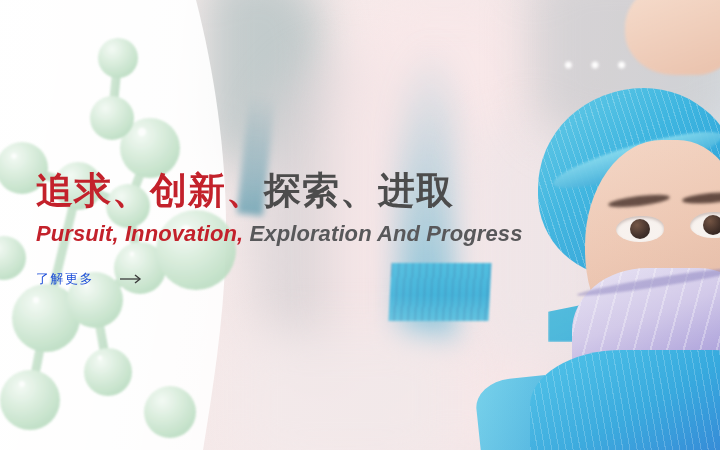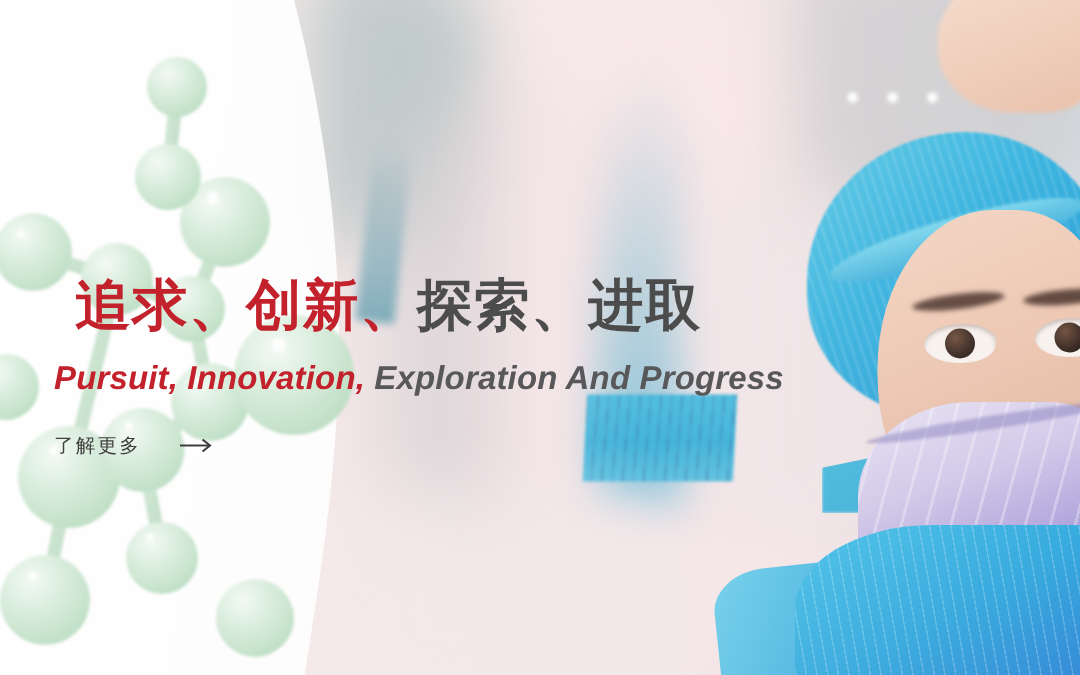--- a/index.html
+++ b/index.html
@@ -292,27 +292,27 @@
   }
 
   
   .content {
     position: absolute;
     left: 36px;
     top: 170px;
     width: 520px;
   }
   .headline {
-    margin: 14px;
+    margin: 0;
     font-size: 37px;
     line-height: 1.12;
     font-weight: 700;
     letter-spacing: 1px;
     white-space: nowrap;
-    font-family: Liberation Serif, serif;
+    font-family: Liberation Sans, sans-serif;
   }
   .headline .red { color: #c3212b; }
   .headline .grey { color: #4c4c4c; }
 
   .subline {
     margin: 10px 0 0 0;
     font-size: 22px;
     font-weight: 700;
     font-style: italic;
     letter-spacing: 0.1px;
@@ -320,21 +320,21 @@
     font-family: "Liberation Sans", "DejaVu Sans", sans-serif;
   }
   .subline .red { color: #c3212b; }
   .subline .grey { color: #58585a; }
 
   .more-link {
     display: inline-flex;
     align-items: center;
     gap: 26px;
     margin-top: 23px;
-    color: #404040;
+    color: #1d4ed8;
     font-size: 13px;
     letter-spacing: 1.5px;
     text-decoration: none;
     cursor: pointer;
   }
   .more-arrow { display: inline-flex; align-items: center; }
 </style>
 </head>
 <body>
 

